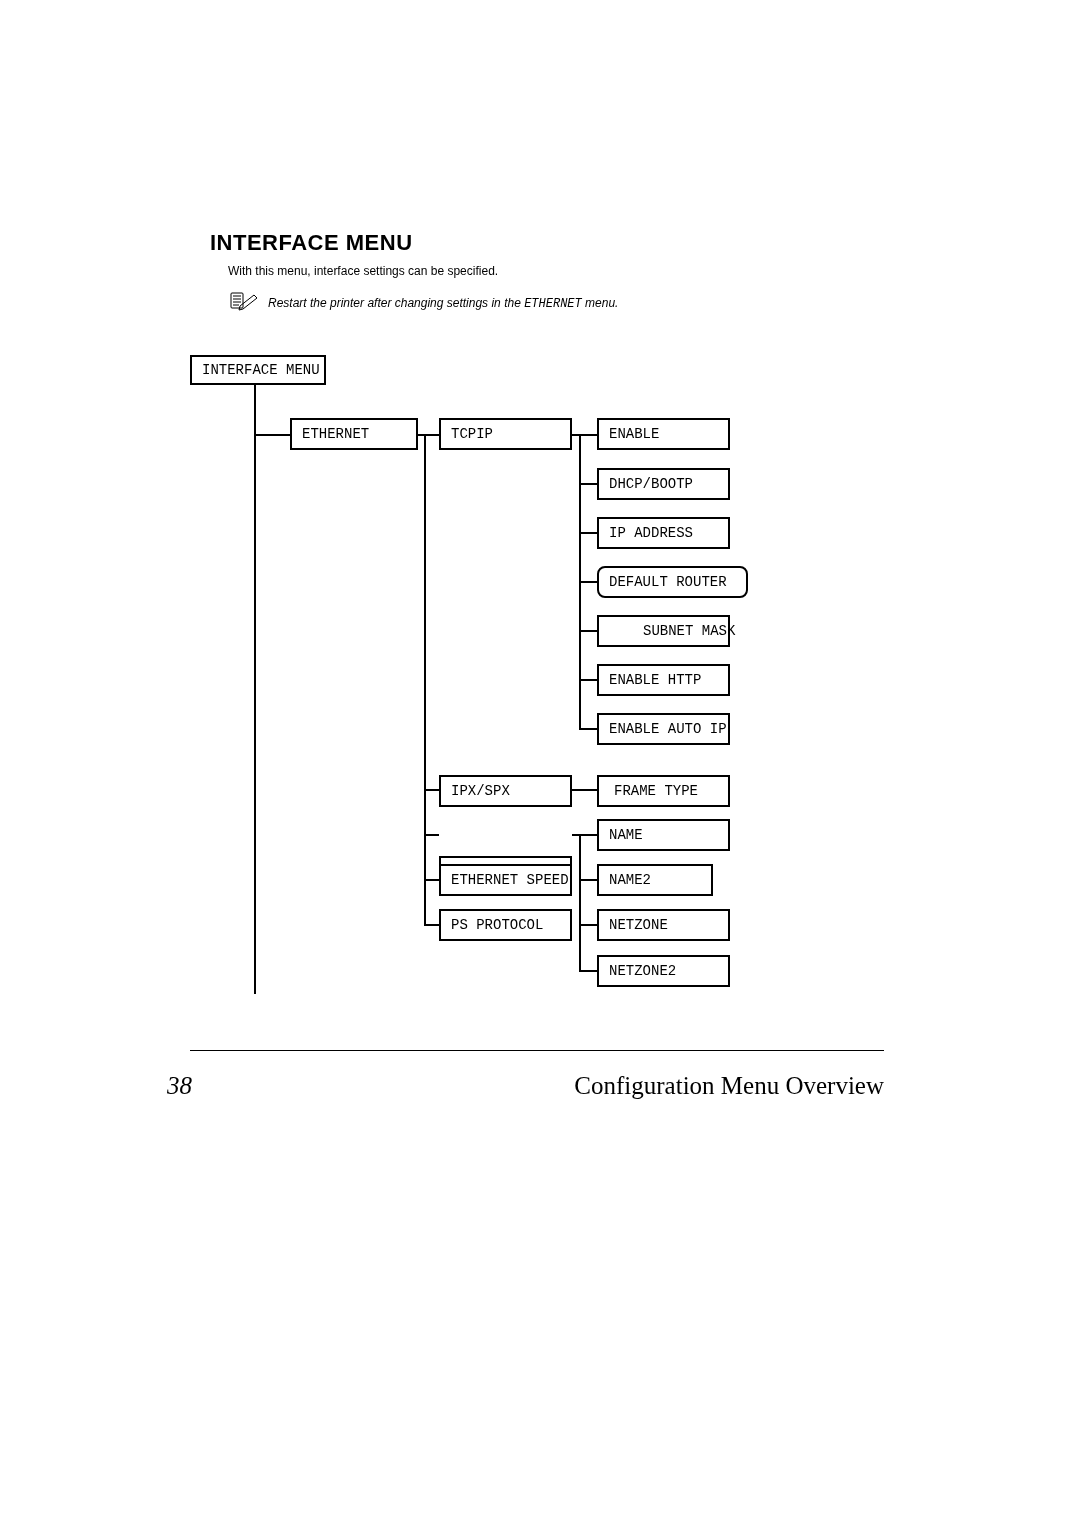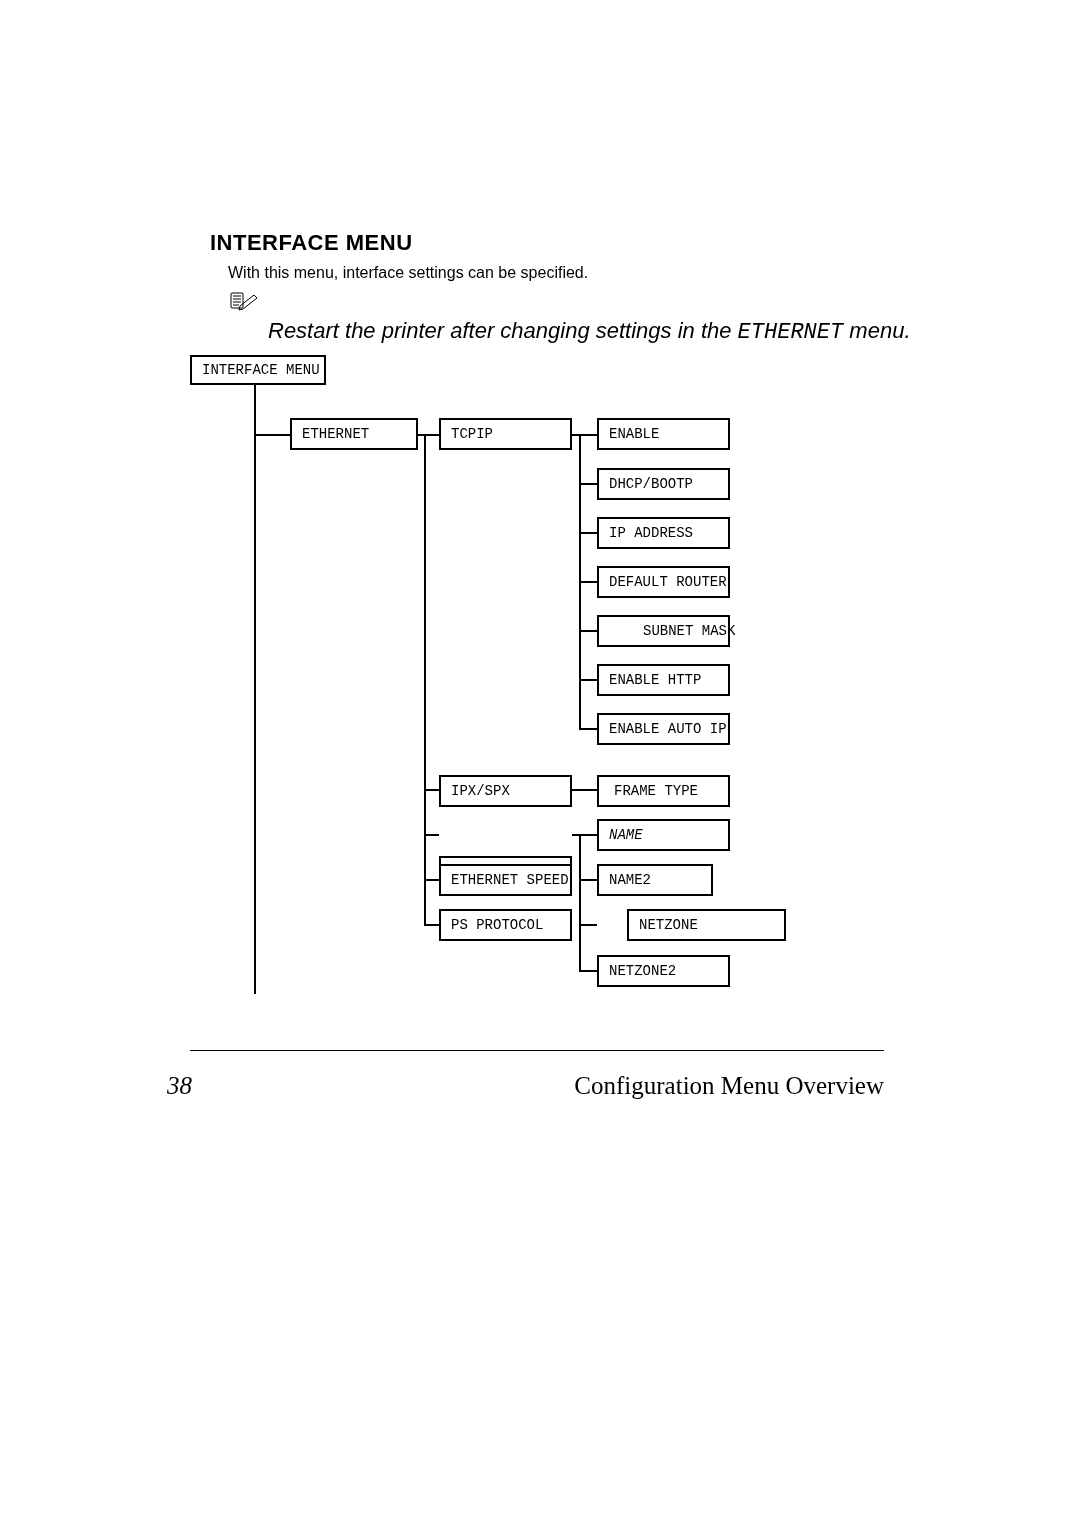--- a/index.html
+++ b/index.html
@@ -24,36 +24,35 @@
     left: 210px;
     top: 230px;
     font-size: 22px;
     font-weight: bold;
     letter-spacing: 0.5px;
   }
   .intro {
     position: absolute;
     left: 228px;
     top: 264px;
-    font-size: 16px;
+    font-size: 12px;
   }
   .note-icon {
     position: absolute;
     left: 228px;
     top: 291px;
     width: 30px;
     height: 20px;
   }
   .note-text {
     position: absolute;
     left: 268px;
     top: 296px;
-    font-size: 22px;
+    font-size: 12px;
     font-style: italic;
-    margin-top: 22px;
   }
   .note-text .mono {
     font-family: "Courier New", Courier, monospace;
     font-style: italic;
   }
 
   
   .box {
     position: absolute;
     border: 2px solid #000;
@@ -157,44 +156,44 @@
 
   <div class="box" style="left:597px; top:418px; width:133px;">ENABLE</div>
 
   <div class="h" style="left:579px; top:483px; width:18px;"></div>
   <div class="box" style="left:597px; top:468px; width:133px;">DHCP/BOOTP</div>
 
   <div class="h" style="left:579px; top:532px; width:18px;"></div>
   <div class="box" style="left:597px; top:517px; width:133px;">IP ADDRESS</div>
 
   <div class="h" style="left:579px; top:581px; width:18px;"></div>
-  <div class="box" style="left:597px; top:566px; width:133px;">DEFAULT ROUTER</div>
+  <div class="box" style="left:597px; top:566px; width:151px;border-radius:8px;">DEFAULT ROUTER</div>
 
   <div class="h" style="left:579px; top:630px; width:18px;"></div>
   <div class="box" style="left:597px; top:615px; width:133px;padding-left:44px;">SUBNET MASK</div>
 
   <div class="h" style="left:579px; top:679px; width:18px;"></div>
   <div class="box" style="left:597px; top:664px; width:133px;">ENABLE HTTP</div>
 
   <div class="h" style="left:579px; top:728px; width:18px;"></div>
   <div class="box" style="left:597px; top:713px; width:133px;">ENABLE AUTO IP</div>
 
   <div class="h" style="left:572px; top:789px; width:25px;"></div>
   <div class="box" style="left:597px; top:775px; width:133px;padding-left:15px;">FRAME TYPE</div>
 
   <div class="h" style="left:572px; top:834px; width:25px;"></div>
   <div class="v" style="left:579px; top:834px; height:137px;"></div>
 
-  <div class="box" style="left:597px; top:819px; width:133px;font-style:italic;">NAME</div>
+  <div class="box" style="left:597px; top:819px; width:133px;">NAME</div>
 
   <div class="h" style="left:579px; top:879px; width:18px;"></div>
   <div class="box" style="left:597px; top:864px; width:116px;">NAME2</div>
 
   <div class="h" style="left:579px; top:924px; width:18px;"></div>
-  <div class="box" style="left:627px; top:909px; width:159px;text-align:right;">NETZONE</div>
+  <div class="box" style="left:597px; top:909px; width:133px;text-align:right;">NETZONE</div>
 
   <div class="h" style="left:579px; top:970px; width:18px;"></div>
   <div class="box" style="left:597px; top:955px; width:133px;">NETZONE2</div>
 
   <div class="footer-rule"></div>
   <div class="page-num">38</div>
   <div class="footer-title">Configuration Menu Overview</div>
 
 </div>
 

